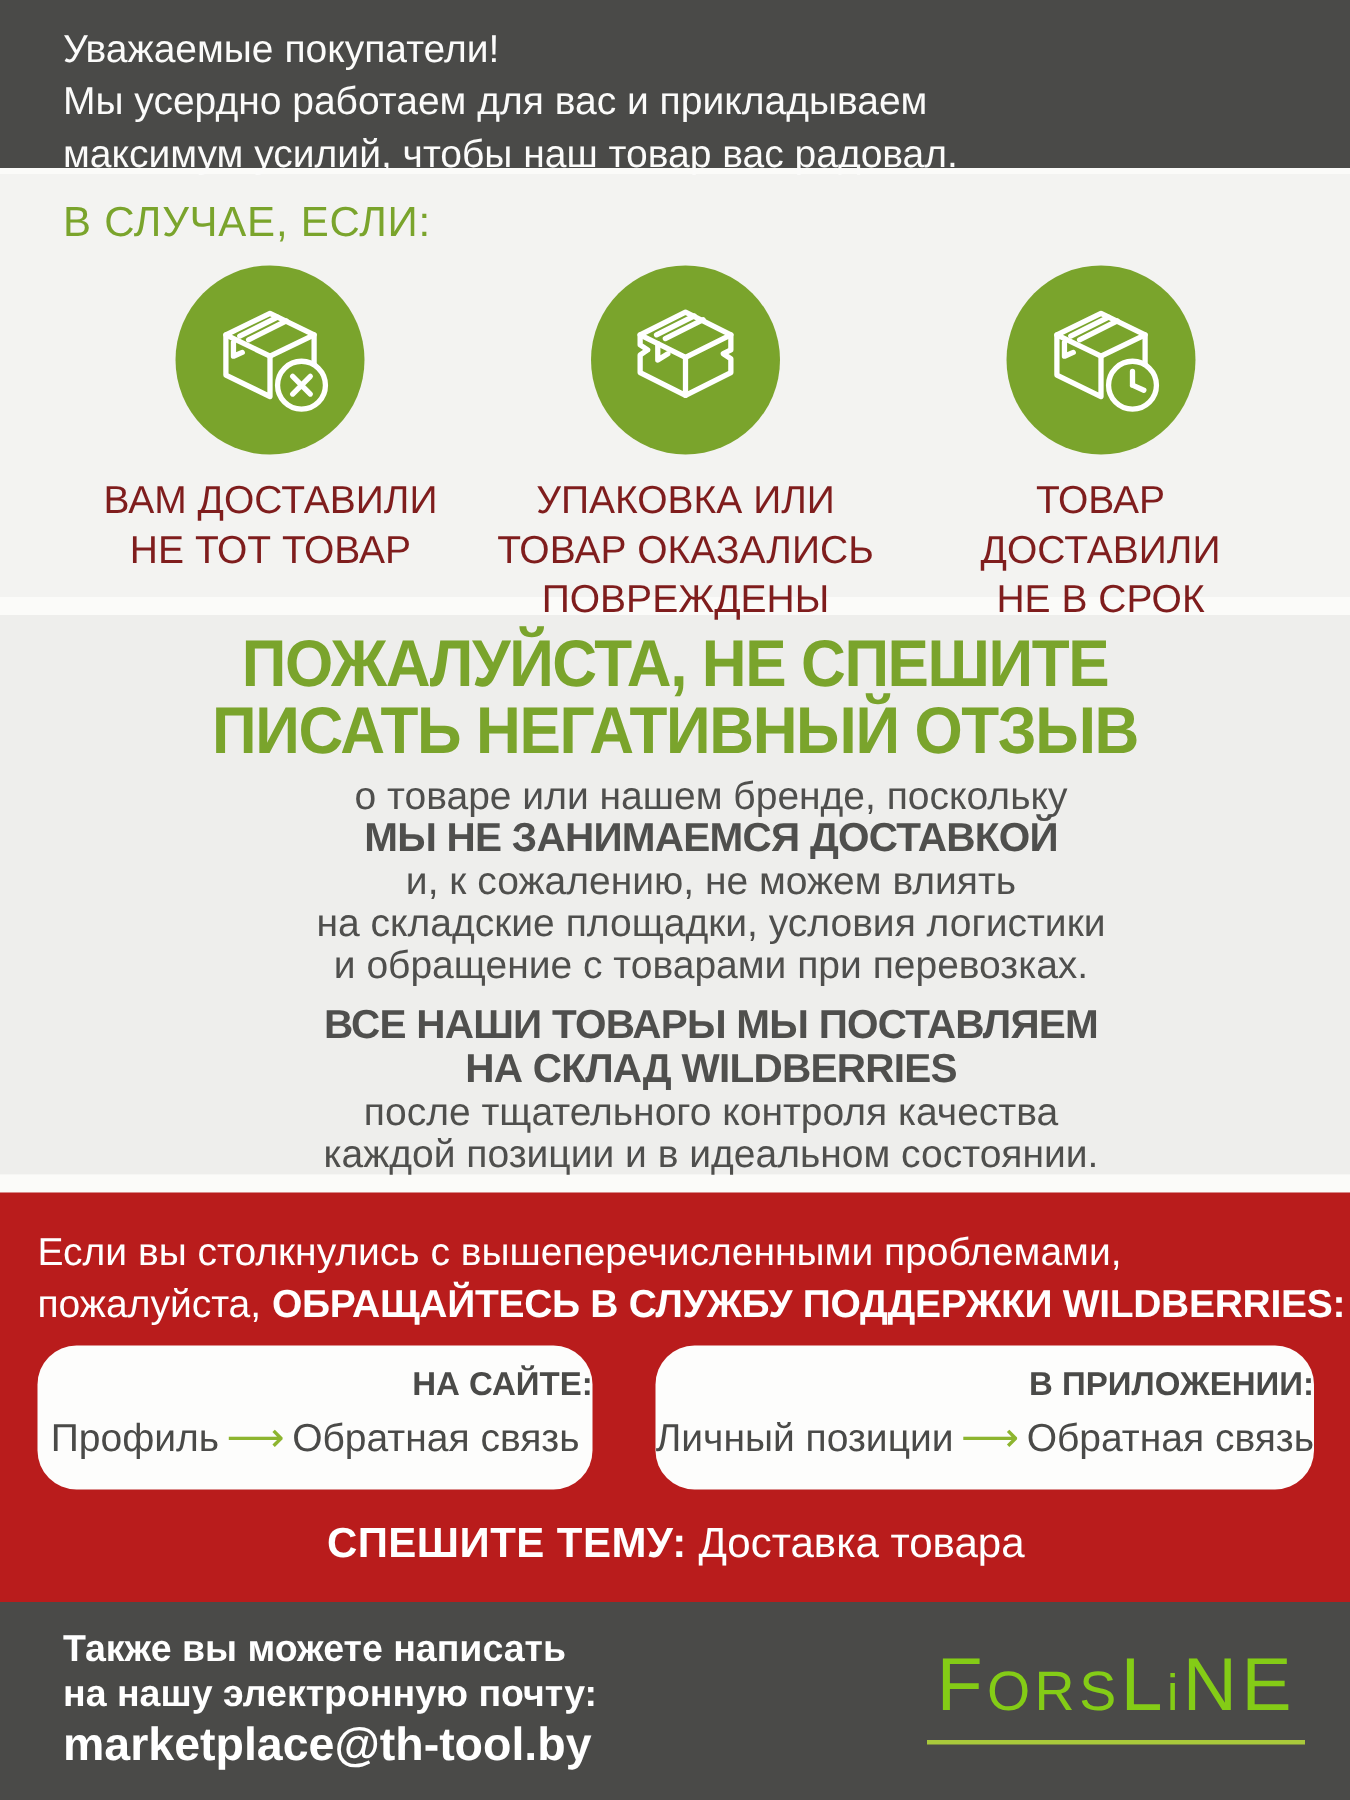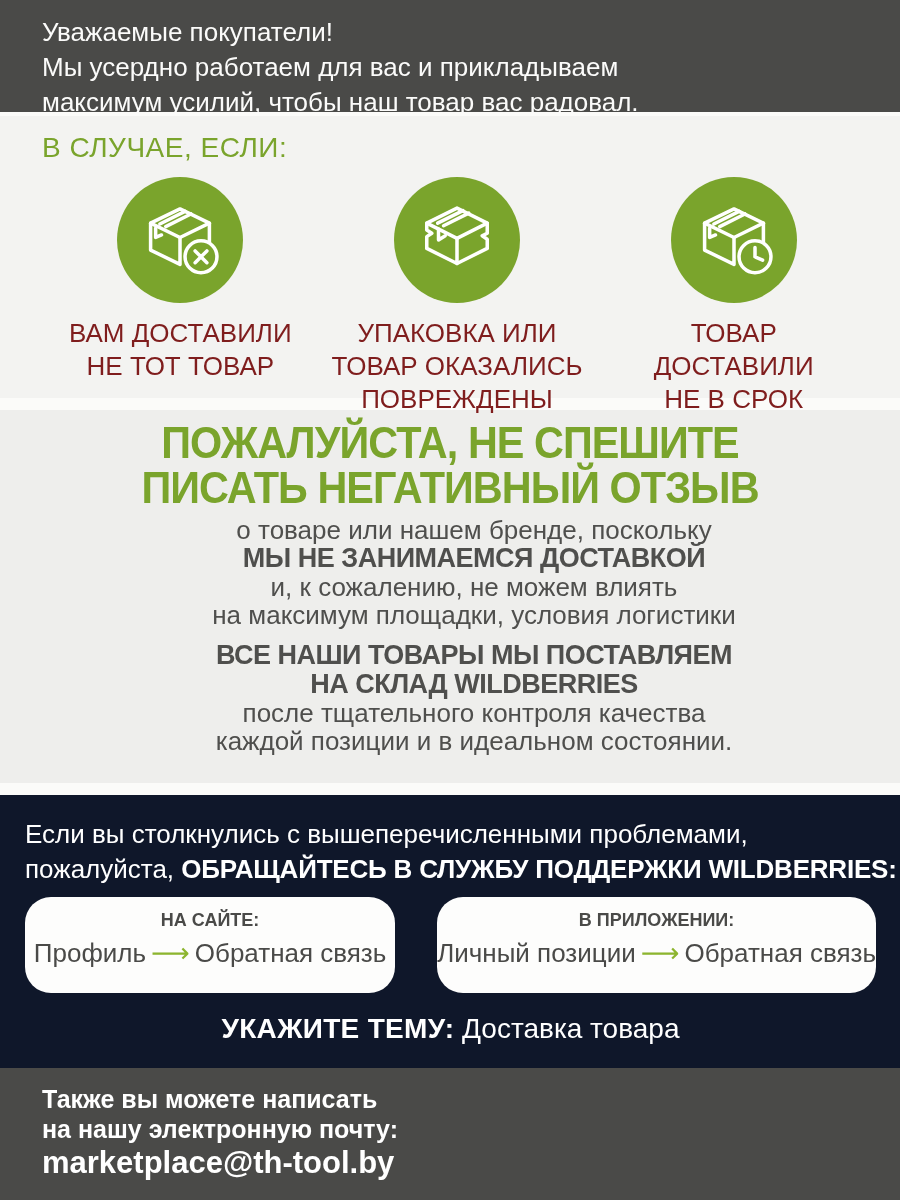--- a/index.html
+++ b/index.html
@@ -34,37 +34,37 @@
   .plea { height:373px; background:#eeeeec; text-align:center; padding-top:10px; color:#4f4f4d; }
   .plea-h {
     color:#7aa42c; font-weight:bold; font-size:44px; line-height:45px;
     letter-spacing:-1px; transform:scaleX(.94); transform-origin:center;
   }
   .plea-body { margin-top:6px;margin-left:48px; }
   .p-line  { font-size:26px; line-height:28px; }
   .p-bold  { font-size:27px; line-height:29px; font-weight:bold; letter-spacing:-.5px; }
   .p-gap   { margin-top:12px; }
   
-  .support { height:273px; background:#0f172a; color:#ffffff; padding:22px 24px 16px 25px; }
+  .support { height:273px; background:#b91c1c; color:#ffffff; padding:22px 24px 16px 25px; }
   .support-intro { font-size:26px; line-height:35px; white-space:nowrap; }
   .support-intro b { letter-spacing:-.2px;text-align:center; }
   .cards { display:flex; gap:42px; margin-top:10px; }
   .card {
     background:#fdfdfc; border-radius:26px; height:96px;
     text-align:center; padding-top:13px; color:#4a4a48;
   }
   .card-site { width:380px; }
   .card-app  { flex:1; }
-  .card-title { font-size:18px; font-weight:bold; }
+  .card-title { font-size:22px; font-weight:bold;text-align:right; }
   .card-line  { font-size:26px; margin-top:6px; white-space:nowrap; }
   .arrow { color:#8db52f; font-size:27px; padding:0 5px; }
   .topic { text-align:center; margin-top:20px; font-size:28px; }
   .topic b { letter-spacing:.3px; }
   
-  .footer { height:132px; background:#4a4a48; color:#ffffff; display:flex;flex-direction:column; }
+  .footer { height:132px; background:#4a4a48; color:#ffffff; display:flex; }
   .footer-left { padding:16px 0 0 42px; }
   .f-line  { font-size:25px; line-height:30px; font-weight:bold; }
   .f-email { font-size:31px; line-height:37px; font-weight:bold; }
   .footer-right { margin-left:auto; padding:26px 30px 0 0; }
   .logo {
     color:#84cc16; letter-spacing:3px; white-space:nowrap;
     border-bottom:3px solid #a9c93b; padding:0 6px 8px 6px; display:inline-block;
   }
   .logo .lg { font-size:50px; }
   .logo .md { font-size:37px; }
@@ -144,21 +144,22 @@
   </div>
   <div class="strip-b"></div>
 
   <div class="plea">
     <div class="plea-h">ПОЖАЛУЙСТА, НЕ СПЕШИТЕ</div>
     <div class="plea-h">ПИСАТЬ НЕГАТИВНЫЙ ОТЗЫВ</div>
     <div class="plea-body">
       <div class="p-line">о товаре или нашем бренде, поскольку</div>
       <div class="p-bold">МЫ НЕ ЗАНИМАЕМСЯ ДОСТАВКОЙ</div>
       <div class="p-line">и, к сожалению, не можем влиять</div>
-      <div class="p-line">на максимум площадки, условия логистики</div>
+      <div class="p-line">на складские площадки, условия логистики</div>
+      <div class="p-line">и обращение с товарами при перевозках.</div>
       <div class="p-bold p-gap">ВСЕ НАШИ ТОВАРЫ МЫ ПОСТАВЛЯЕМ</div>
       <div class="p-bold">НА СКЛАД WILDBERRIES</div>
       <div class="p-line">после тщательного контроля качества</div>
       <div class="p-line">каждой позиции и в идеальном состоянии.</div>
     </div>
   </div>
   <div class="strip-b"></div>
 
   <div class="support">
     <div class="support-intro">
@@ -168,21 +169,21 @@
     <div class="cards">
       <div class="card card-site">
         <div class="card-title">НА САЙТЕ:</div>
         <div class="card-line"><span>Профиль</span><span class="arrow">⟶</span><span>Обратная связь</span></div>
       </div>
       <div class="card card-app">
         <div class="card-title">В ПРИЛОЖЕНИИ:</div>
         <div class="card-line"><span>Личный позиции</span><span class="arrow">⟶</span><span>Обратная связь</span></div>
       </div>
     </div>
-    <div class="topic"><b>УКАЖИТЕ ТЕМУ:</b><span> Доставка товара</span></div>
+    <div class="topic"><b>СПЕШИТЕ ТЕМУ:</b><span> Доставка товара</span></div>
   </div>
 
   <div class="footer">
     <div class="footer-left">
       <div class="f-line">Также вы можете написать</div>
       <div class="f-line">на нашу электронную почту:</div>
       <div class="f-email">marketplace@th-tool.by</div>
     </div>
     <div class="footer-right">
       <div class="logo"><span class="lg">F</span><span class="md">ORS</span><span class="lg">L</span><span class="sm">i</span><span class="lg">NE</span></div>

